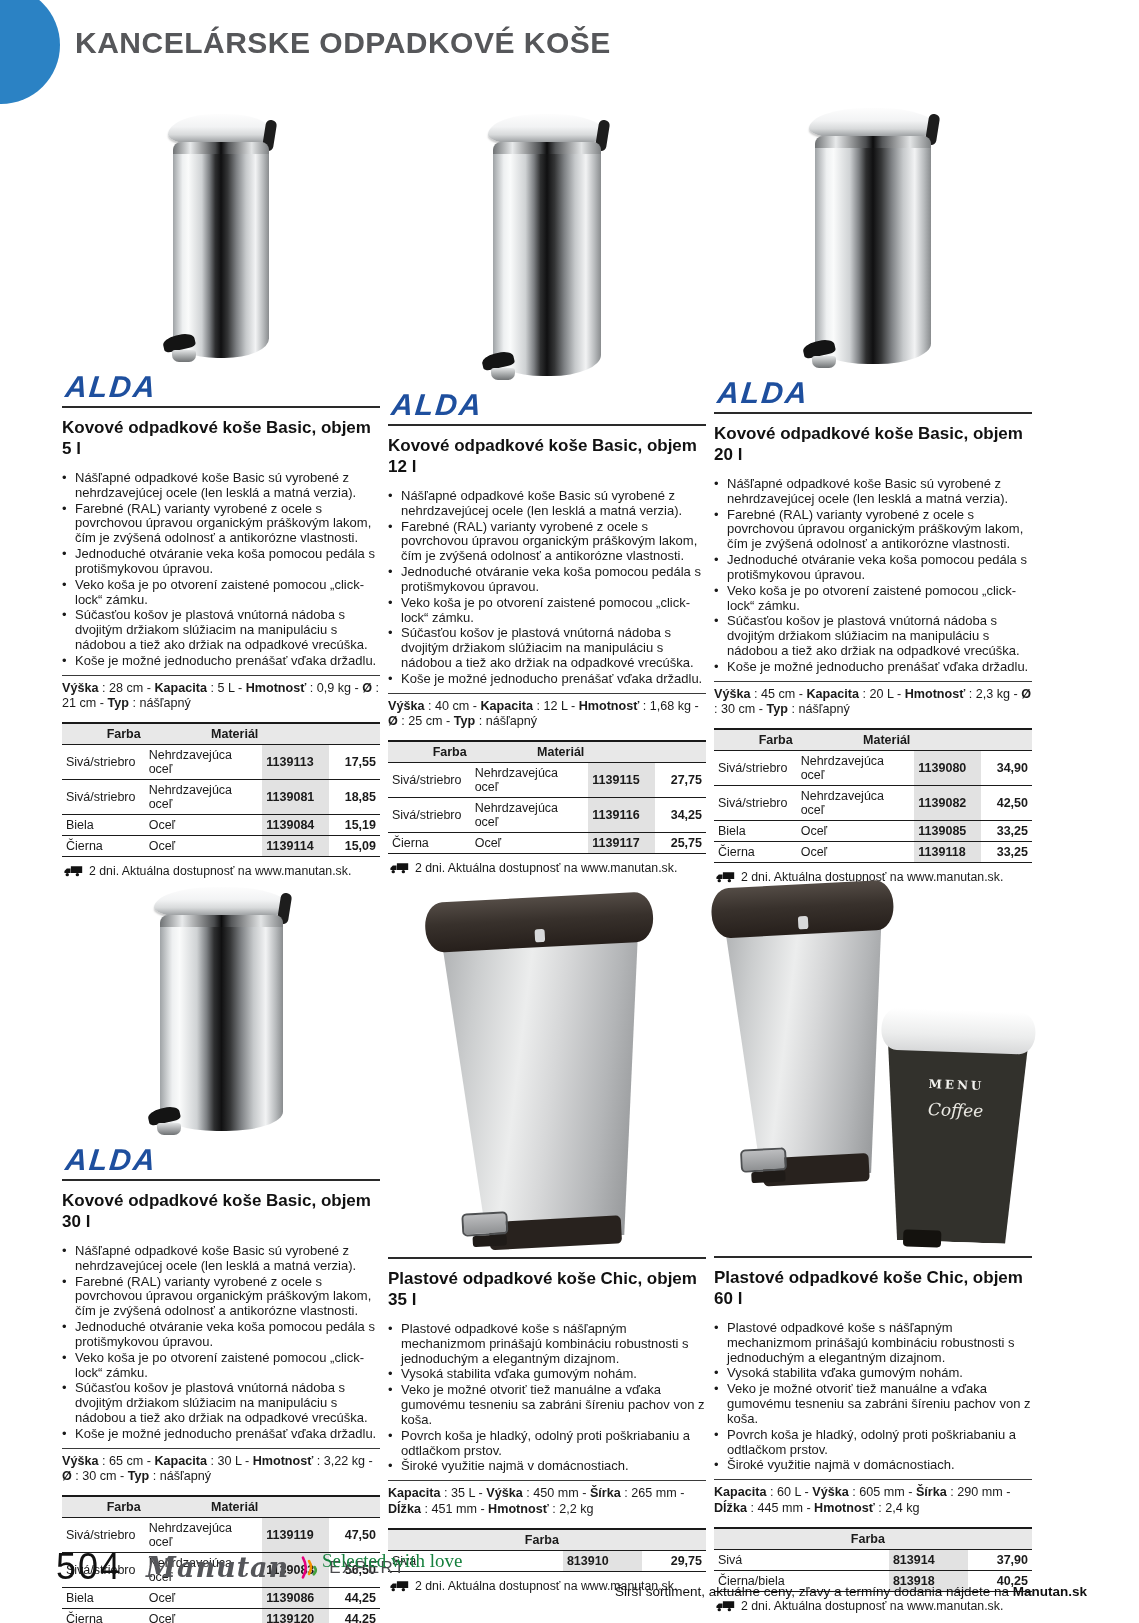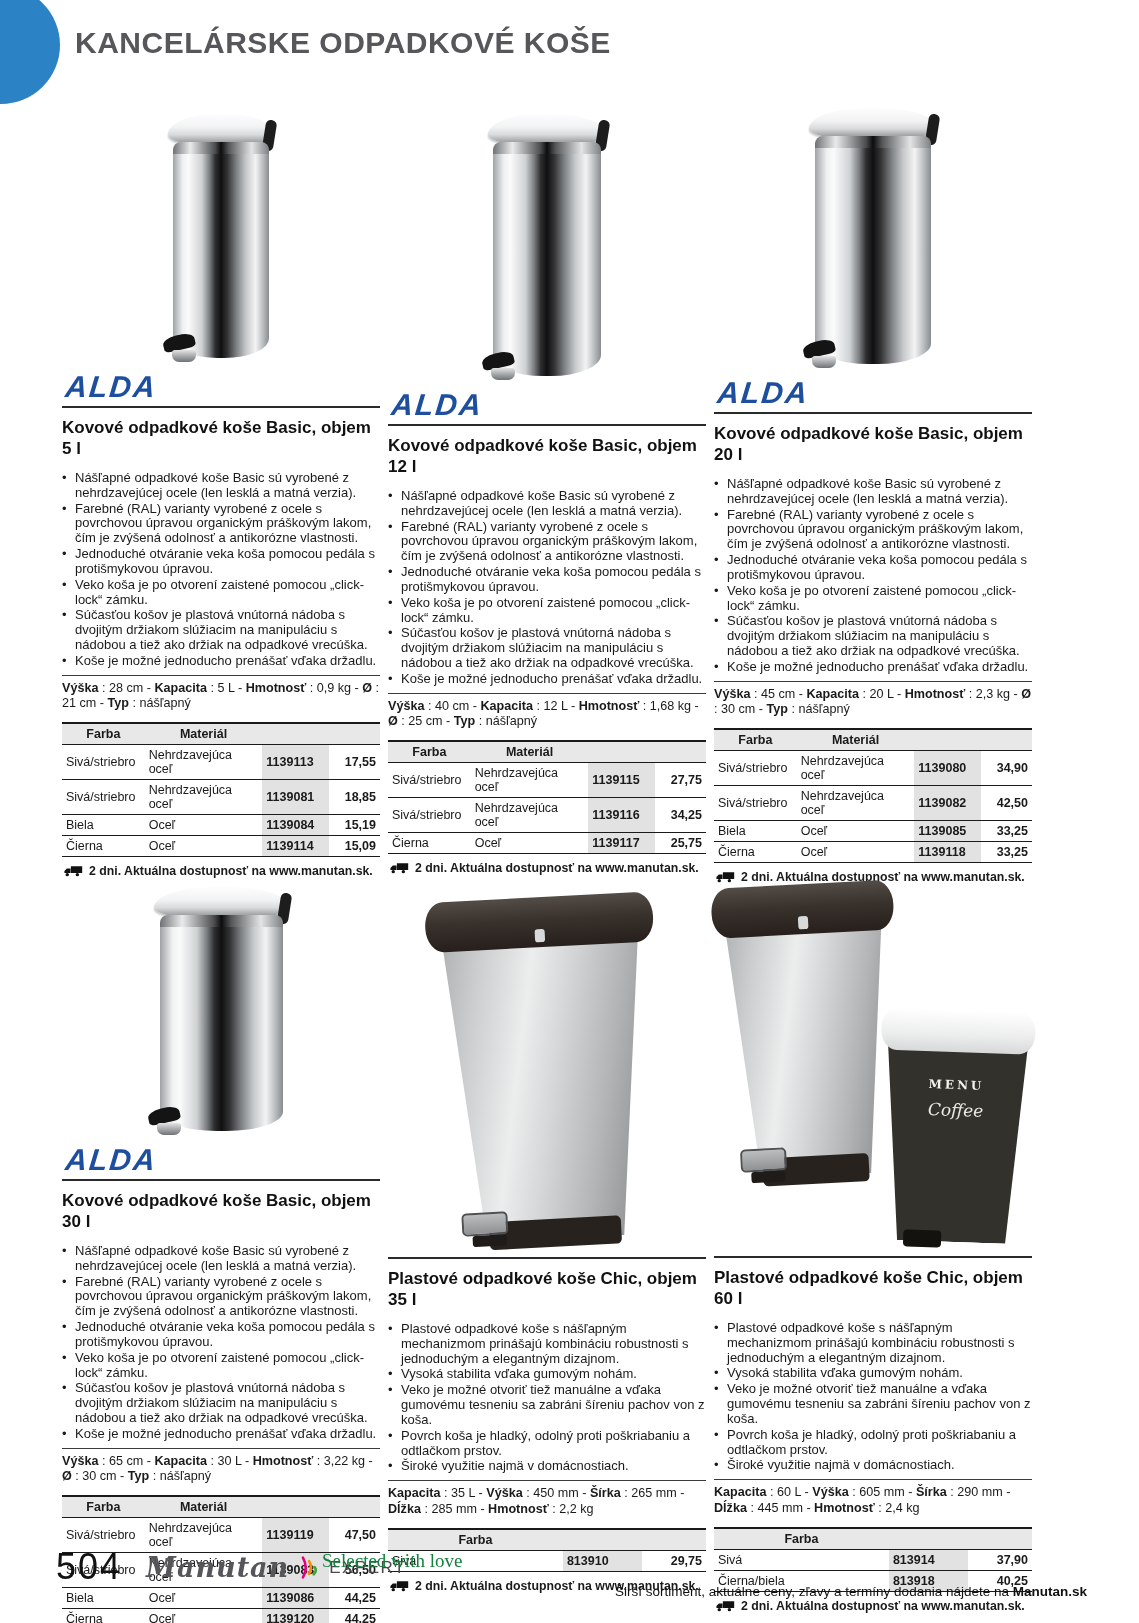--- a/index.html
+++ b/index.html
@@ -20,28 +20,28 @@
   .ptitle{margin:9px 0 4px;font-size:17px;line-height:21px;font-weight:700;color:#111;}
   .bullets{margin:12px 0 6px;padding:0 0 0 13px;list-style:none;font-size:13px;line-height:1.14;}
   .bullets li{position:relative;margin:0 0 1px;}
   .bullets li::before{content:"•";position:absolute;left:-13px;top:0;}
   .spec{border-top:1px solid #3a3a3a;padding-top:5px;margin-top:5px;font-size:12.6px;line-height:1.25;}
   .spec .k{font-weight:700;}
   .spec .k::after{content:" : ";font-weight:400;}
   .spec .v::after{content:" - ";}
   .spec span.v:last-of-type::after{content:"";}
   .ptable{width:100%;border-collapse:collapse;margin-top:10px;font-size:12.5px;}
-  .ptable th{background:#e8e8e8;text-align:center;font-weight:700;padding:3px 4px;
+  .ptable th{background:#e8e8e8;text-align:right;font-weight:700;padding:3px 4px;
              border-top:2px solid #1a1a1a;border-bottom:1.5px solid #1a1a1a;}
   .ptable td{padding:3px 4px;border-bottom:1.5px solid #1a1a1a;}
   .ptable td.code{font-weight:700;background:#e2e2e2;}
   .ptable td.price{font-weight:700;text-align:right;}
   .t4 .cf{width:26%}.t4 .cm{width:37%}.t4 .cc{width:21%}.t4 .cp{width:16%}
   .t3 .cf{width:55%}.t3 .cc{width:25%}.t3 .cp{width:20%}
-  .delivery{display:flex;align-items:center;gap:6px;margin-top:7px;font-size:12.3px;font-weight:700;}
+  .delivery{display:flex;align-items:center;gap:6px;margin-top:7px;font-size:12.3px;font-weight:400;}
   .truck{width:21px;height:12px;flex:0 0 auto;}
   
   .bin-metal{position:relative;}
   .m-body{position:absolute;left:9%;right:9%;top:30px;bottom:4px;
           border-radius:10px 10px 46% 46% / 10px 10px 9% 9%;
           background:linear-gradient(90deg,#9fa3a6 0%,#eef0f1 10%,#fafbfb 16%,#cfd2d4 30%,#7c7f82 38%,
                     #2e2f30 44%,#101011 50%,#343536 57%,#7e8184 66%,#c6c9cb 76%,#f2f3f4 86%,#b8bbbd 94%,#898c8e 100%);}
   .m-body::before{content:"";position:absolute;left:0;right:0;top:0;height:12px;border-radius:8px 8px 0 0;
           background:linear-gradient(90deg,#6f7274,#e8eaeb 18%,#4a4c4e 44%,#0c0c0d 50%,#555759 58%,#e2e4e5 82%,#7d8082);}
   .m-lid{position:absolute;left:5%;right:5%;top:2px;height:32px;
@@ -311,21 +311,21 @@
         </div>
         <hr class="rule">
         <h2 class="ptitle"><span>Plastové odpadkové koše Chic, objem</span><br><span>35 l</span></h2>
         <ul class="bullets">
           <li>Plastové odpadkové koše s nášľapným mechanizmom prinášajú kombináciu robustnosti s jednoduchým a elegantným dizajnom.</li>
           <li>Vysoká stabilita vďaka gumovým nohám.</li>
           <li>Veko je možné otvoriť tiež manuálne a vďaka gumovému tesneniu sa zabráni šíreniu pachov von z koša.</li>
           <li>Povrch koša je hladký, odolný proti poškriabaniu a odtlačkom prstov.</li>
           <li>Široké využitie najmä v domácnostiach.</li>
         </ul>
-        <div class="spec"><span class="k">Kapacita</span><span class="v">35 L</span><span class="k">Výška</span><span class="v">450 mm</span><span class="k">Šírka</span><span class="v">265 mm</span><span class="k">Dĺžka</span><span class="v">285 mm</span><span class="k">Hmotnosť</span><span class="v">2,2 kg</span></div>
+        <div class="spec"><span class="k">Kapacita</span><span class="v">35 L</span><span class="k">Výška</span><span class="v">450 mm</span><span class="k">Šírka</span><span class="v">265 mm</span><span class="k">Dĺžka</span><span class="v">451 mm</span><span class="k">Hmotnosť</span><span class="v">2,2 kg</span></div>
         <table class="ptable t3">
           <thead>
               <tr>
             <th class="cf">Farba</th>
             <th class="cc"></th>
             <th class="cp"></th>
           </tr>
             </thead>
           <tbody>
             <tr>

